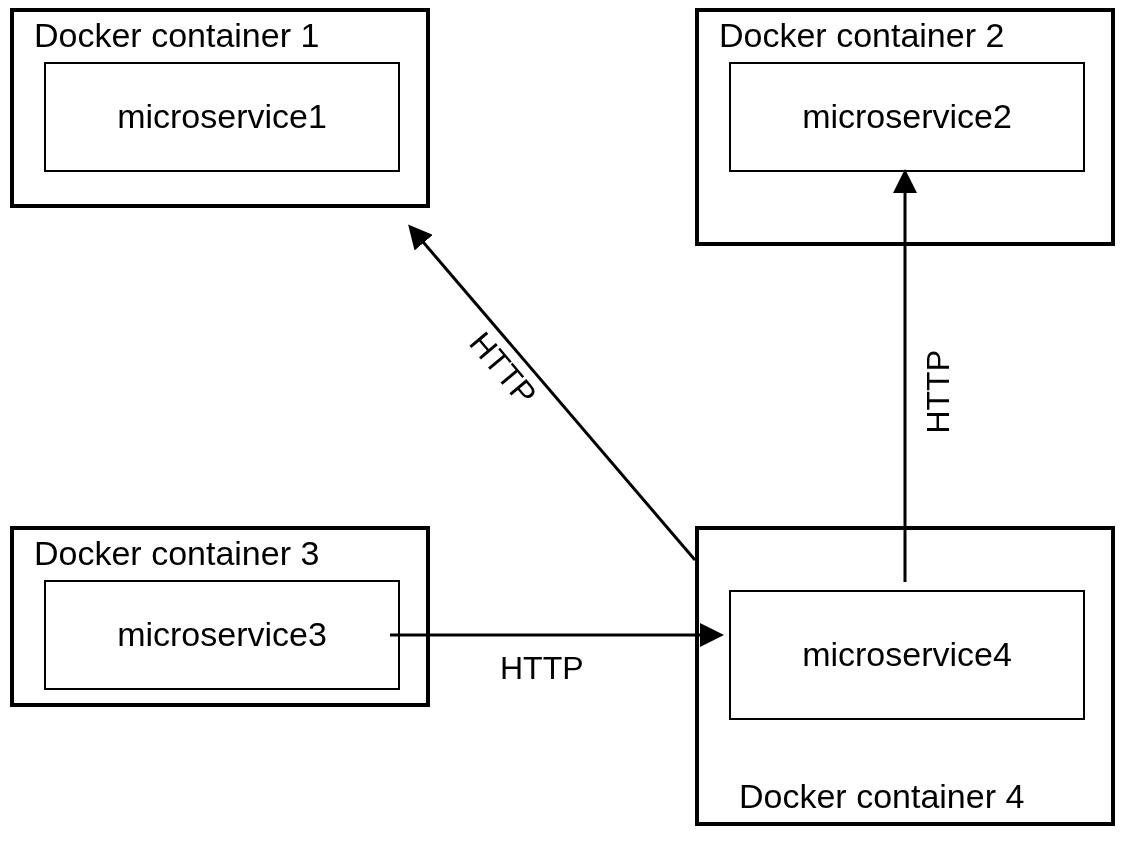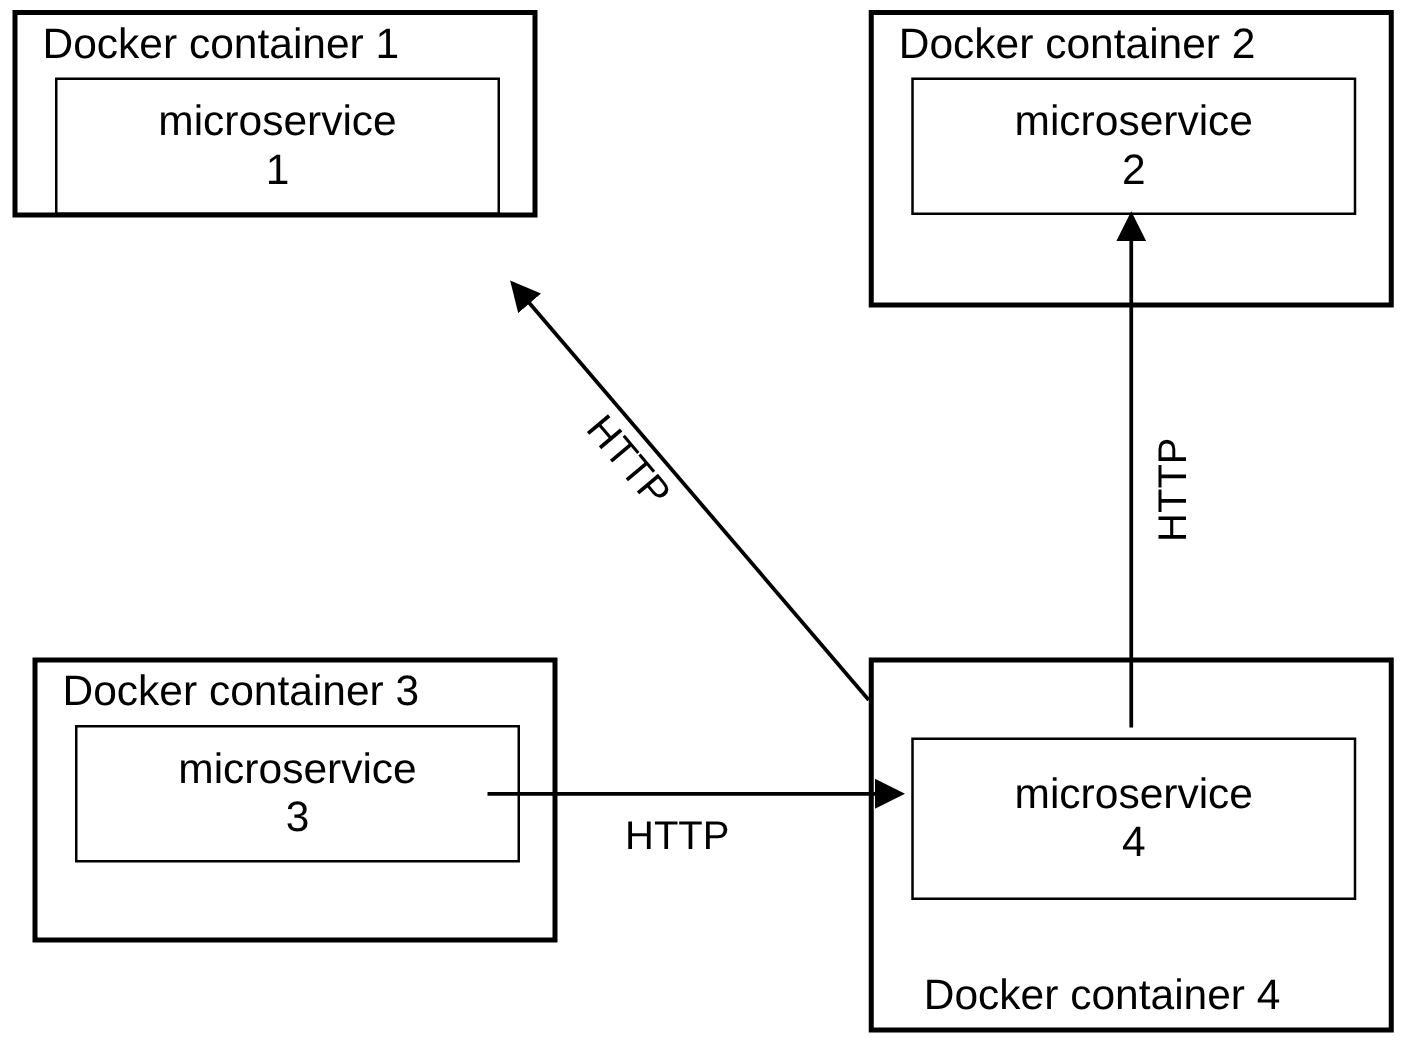--- a/index.html
+++ b/index.html
@@ -22,21 +22,21 @@
     color: #000;
     white-space: nowrap;
     background: #fff;
   }
   .inner-box {
     position: absolute;
     border: 2px solid #000;
     box-sizing: border-box;
     text-align: center;
     display: flex;
-    flex-direction: column;
+    flex-direction: row;
     align-items: center;
     justify-content: center;
   }
   .inner-label {
     font-size: 34px;
     line-height: 1.15;
     color: #000;
   }
   .edge-label {
     position: absolute;
@@ -52,37 +52,37 @@
     left: 0;
     top: 0;
     width: 1126px;
     height: 846px;
     pointer-events: none;
   }
 </style>
 </head>
 <body>
 
-<div class="container-box" style="left:10px; top:8px; width:420px; height:166px;">
+<div class="container-box" style="left:10px; top:8px; width:420px; height:200px;">
   <div class="container-label" style="left:20px; top:4px;">Docker container 1</div>
   <div class="inner-box" style="left:30px; top:50px; width:356px; height:110px;">
     <div class="inner-label">microservice</div>
     <div class="inner-label">1</div>
   </div>
 </div>
 
 <div class="container-box" style="left:695px; top:8px; width:420px; height:238px;">
   <div class="container-label" style="left:20px; top:4px;">Docker container 2</div>
   <div class="inner-box" style="left:30px; top:50px; width:356px; height:110px;">
     <div class="inner-label">microservice</div>
     <div class="inner-label">2</div>
   </div>
 </div>
 
-<div class="container-box" style="left:10px; top:526px; width:420px; height:228px;margin-left:16px;">
+<div class="container-box" style="left:10px; top:526px; width:420px; height:181px;">
   <div class="container-label" style="left:20px; top:4px;">Docker container 3</div>
   <div class="inner-box" style="left:30px; top:50px; width:356px; height:110px;">
     <div class="inner-label">microservice</div>
     <div class="inner-label">3</div>
   </div>
 </div>
 
 <div class="container-box" style="left:695px; top:526px; width:420px; height:300px;">
   <div class="inner-box" style="left:30px; top:60px; width:356px; height:130px;">
     <div class="inner-label">microservice</div>

